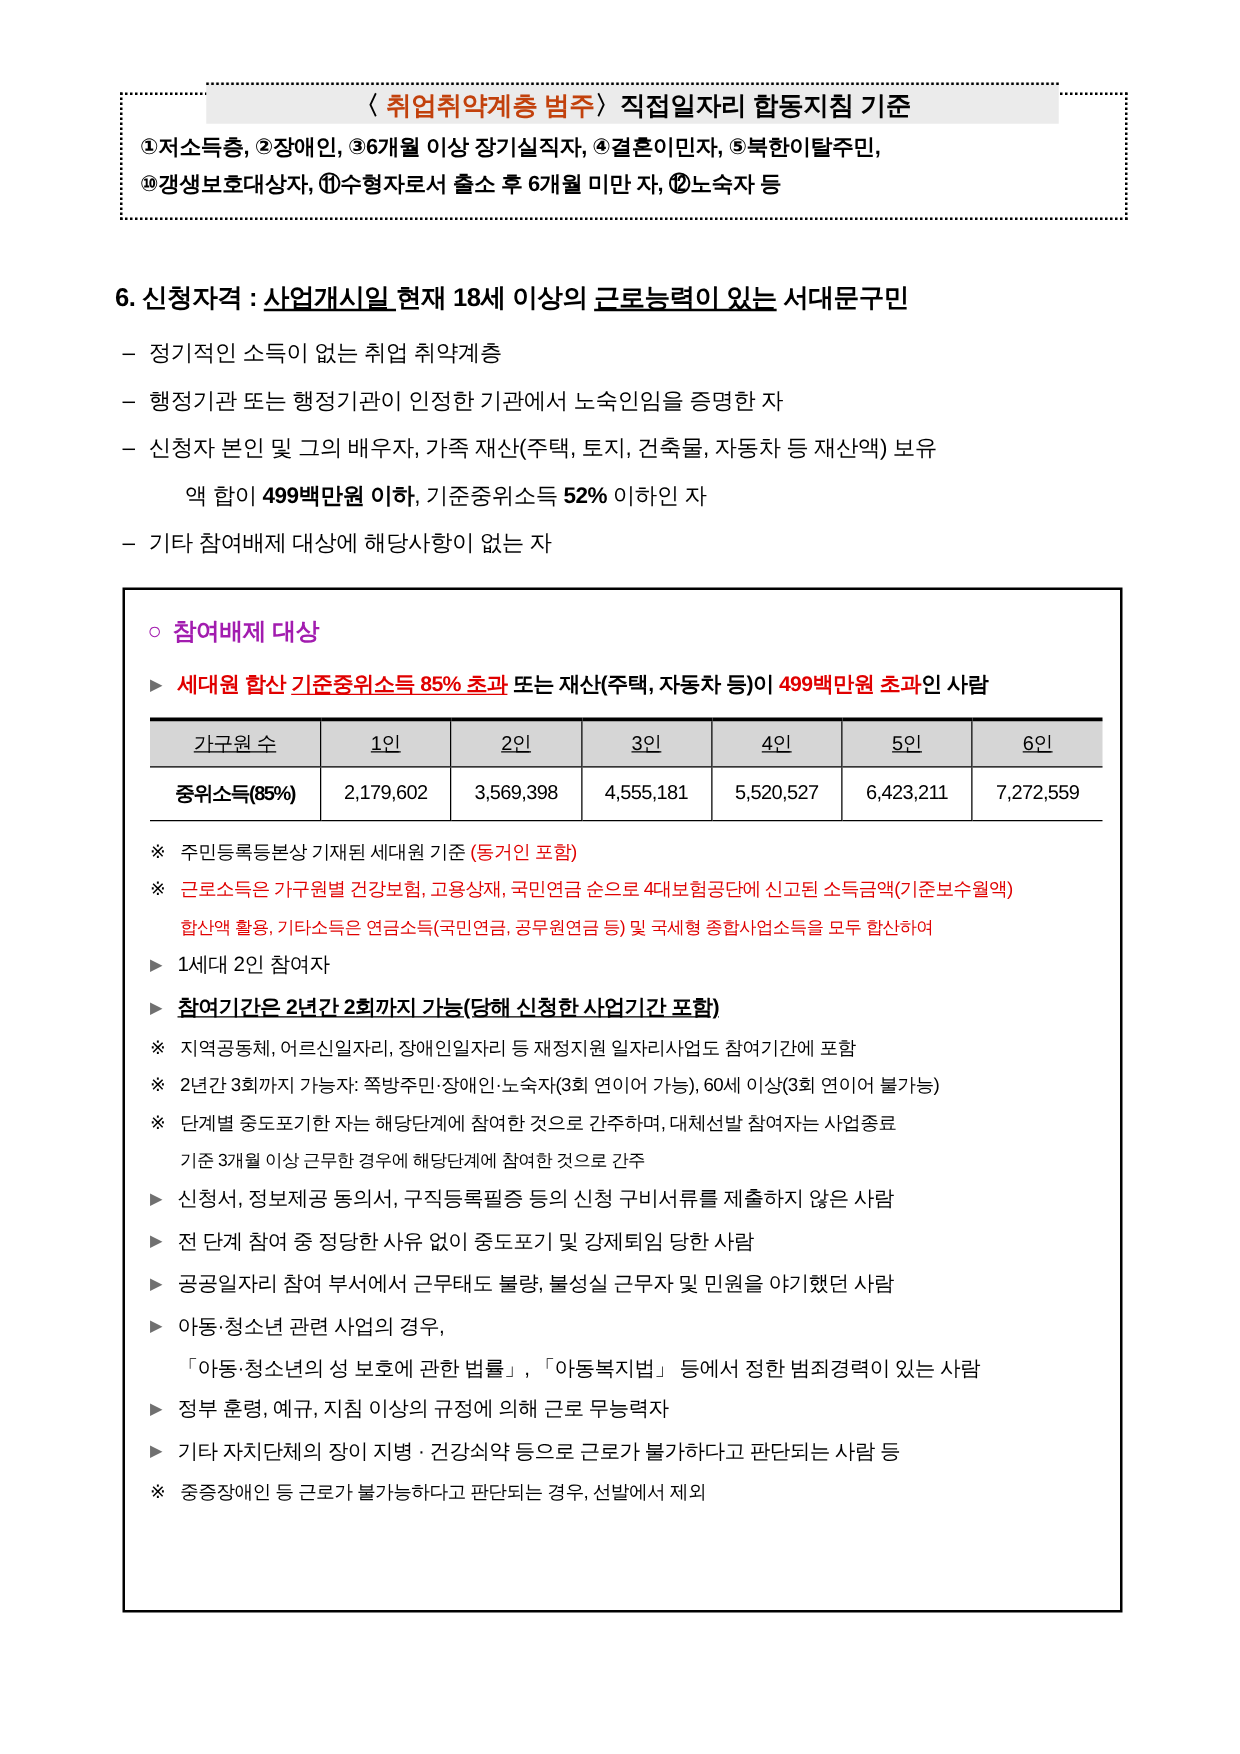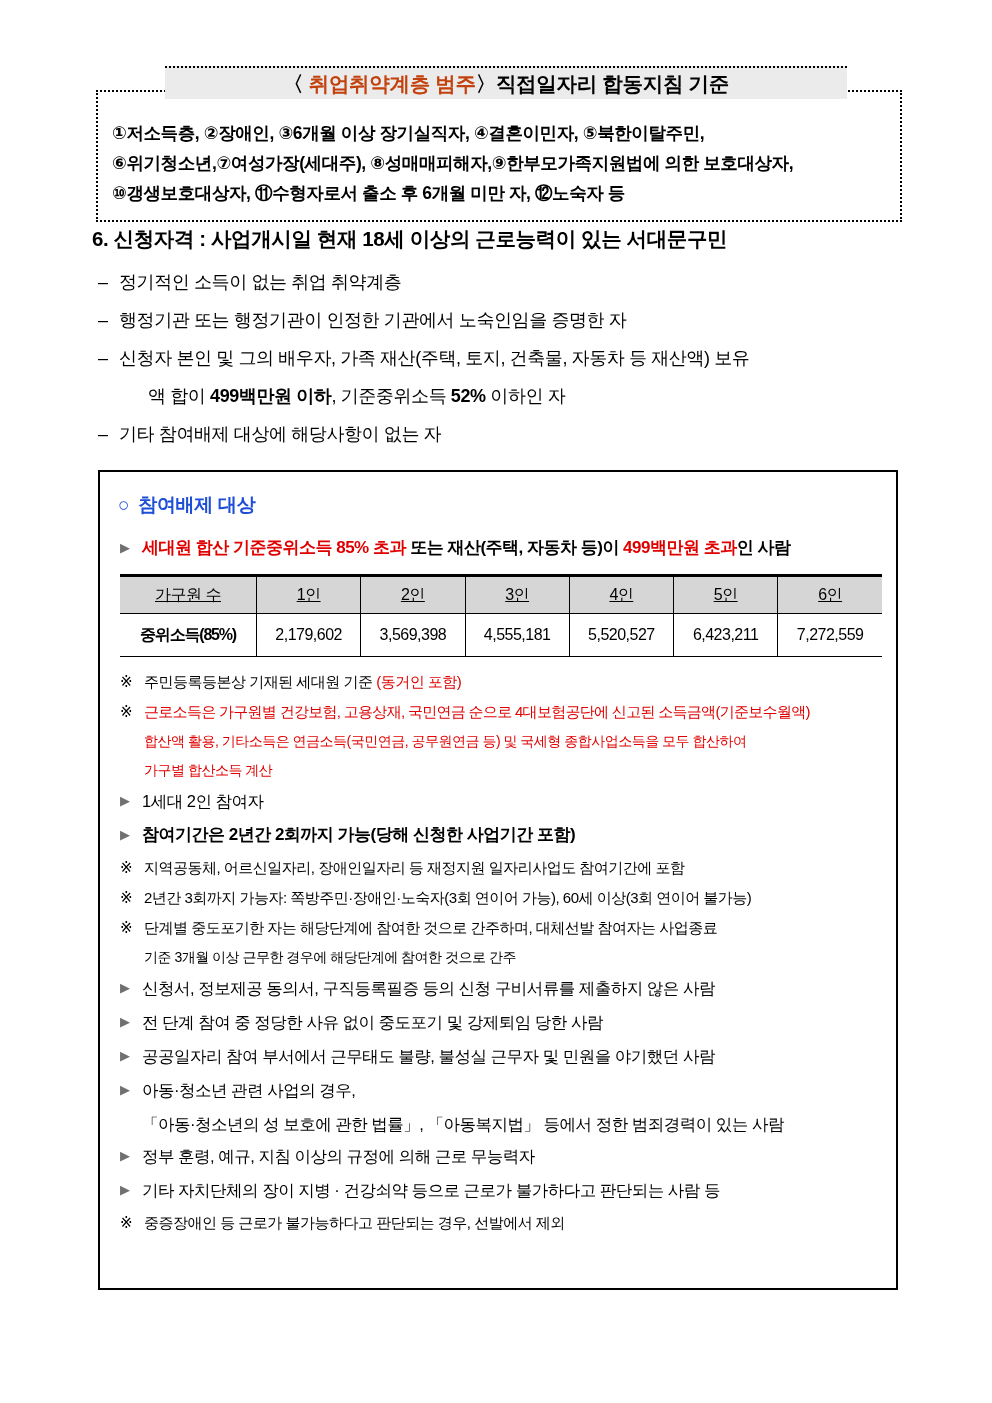--- a/index.html
+++ b/index.html
@@ -21,21 +21,21 @@
     position: relative;
     width: 992px;
     height: 1403px;
     box-sizing: border-box;
   }
 
   
   .category-box {
     position: absolute;
     left: 96px;
-    top: 90px;
+    top: 74px;
     width: 806px;
     box-sizing: border-box;
     border: 2px dotted #000000;
     padding: 26px 10px 12px 14px;
   }
 
   .category-title-band {
     position: absolute;
     left: 165px;
     top: 66px;
@@ -72,21 +72,21 @@
     top: 224px;
     width: 850px;
   }
   .section6-heading {
     font-size: 20.5px;
     font-weight: bold;
     letter-spacing: -0.4px;
     line-height: 30px;
     white-space: nowrap;
   }
-  .u { text-underline-offset: 2px; }
+  .u { text-decoration: underline; text-underline-offset: 2px; }
 
   .section6-list {
     margin-top: 9px;
   }
   .dash-item {
     font-size: 18px;
     line-height: 38px;
     letter-spacing: -0.4px;
     padding-left: 27px;
     position: relative;
@@ -112,21 +112,21 @@
     left: 98px;
     top: 470px;
     width: 800px;
     height: 820px;
     box-sizing: border-box;
     border: 2px solid #000000;
     padding: 20px 16px 10px 18px;
   }
 
   .excl-heading {
-    color: #1d4ed8;
+    color: #a21caf;
     font-size: 19px;
     font-weight: bold;
     letter-spacing: -0.3px;
     margin-bottom: 14px;
     white-space: nowrap;
   }
   .excl-heading .circ { margin-right: 9px; font-weight: normal; }
 
   .red { color: #e00000; }
 
@@ -216,21 +216,20 @@
   }
   .income-table .colhead { width: 132px; }
 </style>
 </head>
 <body>
 
 <div class="page">
 
   <div class="category-box">
     <div class="category-line bold-sub">①저소득층, ②장애인, ③6개월 이상 장기실직자, ④결혼이민자, ⑤북한이탈주민,</div>
-    <div class="category-line bold-sub">⑥위기청소년,⑦여성가장(세대주), ⑧성매매피해자,⑨한부모가족지원법에 의한 보호대상자,</div>
     <div class="category-line bold-sub">⑩갱생보호대상자, ⑪수형자로서 출소 후 6개월 미만 자, ⑫노숙자 등</div>
   </div>
 
   <div class="category-title-band">
     <div class="category-title-text"><span>〈 </span><span class="blue-strong">취업취약계층 범주</span><span>〉직접일자리 합동지침 기준</span></div>
   </div>
 
   <div class="section6">
     <div class="section6-heading"><span>6.</span> <span>신청자격 : </span><span class="u">사업개시일 </span><span>현재 18세 이상의 </span><span class="u">근로능력이 있는</span><span> 서대문구민</span></div>
 
@@ -275,21 +274,20 @@
           <td>6,423,211</td>
           <td>7,272,559</td>
         </tr>
       </tbody>
     </table>
 
     <div class="note-item nowrap"><span class="star">※</span><span>주민등록등본상 기재된 세대원 기준 </span><span class="red">(동거인 포함)</span></div>
 
     <div class="note-item nowrap tight red"><span class="star" style="color:#000">※</span><span>근로소득은 가구원별 건강보험, 고용상재, 국민연금 순으로 4대보험공단에 신고된 소득금액(기준보수월액)</span></div>
     <div class="sub-cont red">합산액 활용, 기타소득은 연금소득(국민연금, 공무원연금 등) 및 국세형 종합사업소득을 모두 합산하여</div>
-    <div class="sub-cont red">가구별 합산소득 계산</div>
 
     <div class="tri-item nowrap"><span class="tri">▶</span><span>1세대 2인 참여자</span></div>
 
     <div class="tri-item bold-line nowrap"><span class="tri">▶</span><span class="u">참여기간은 2년간 2회까지 가능(당해 신청한 사업기간 포함)</span></div>
 
     <div class="note-item nowrap"><span class="star">※</span><span>지역공동체, 어르신일자리, 장애인일자리 등 재정지원 일자리사업도 참여기간에 포함</span></div>
 
     <div class="note-item nowrap"><span class="star">※</span><span>2년간 3회까지 가능자: 쪽방주민·장애인·노숙자(3회 연이어 가능), 60세 이상(3회 연이어 불가능)</span></div>
 
     <div class="note-item nowrap"><span class="star">※</span><span>단계별 중도포기한 자는 해당단계에 참여한 것으로 간주하며, 대체선발 참여자는 사업종료</span></div>

